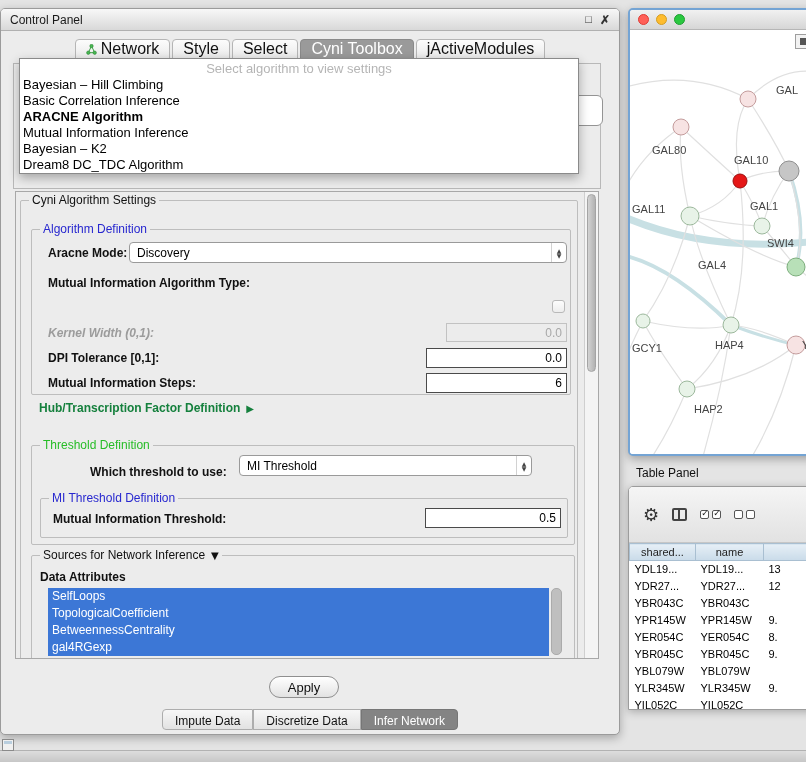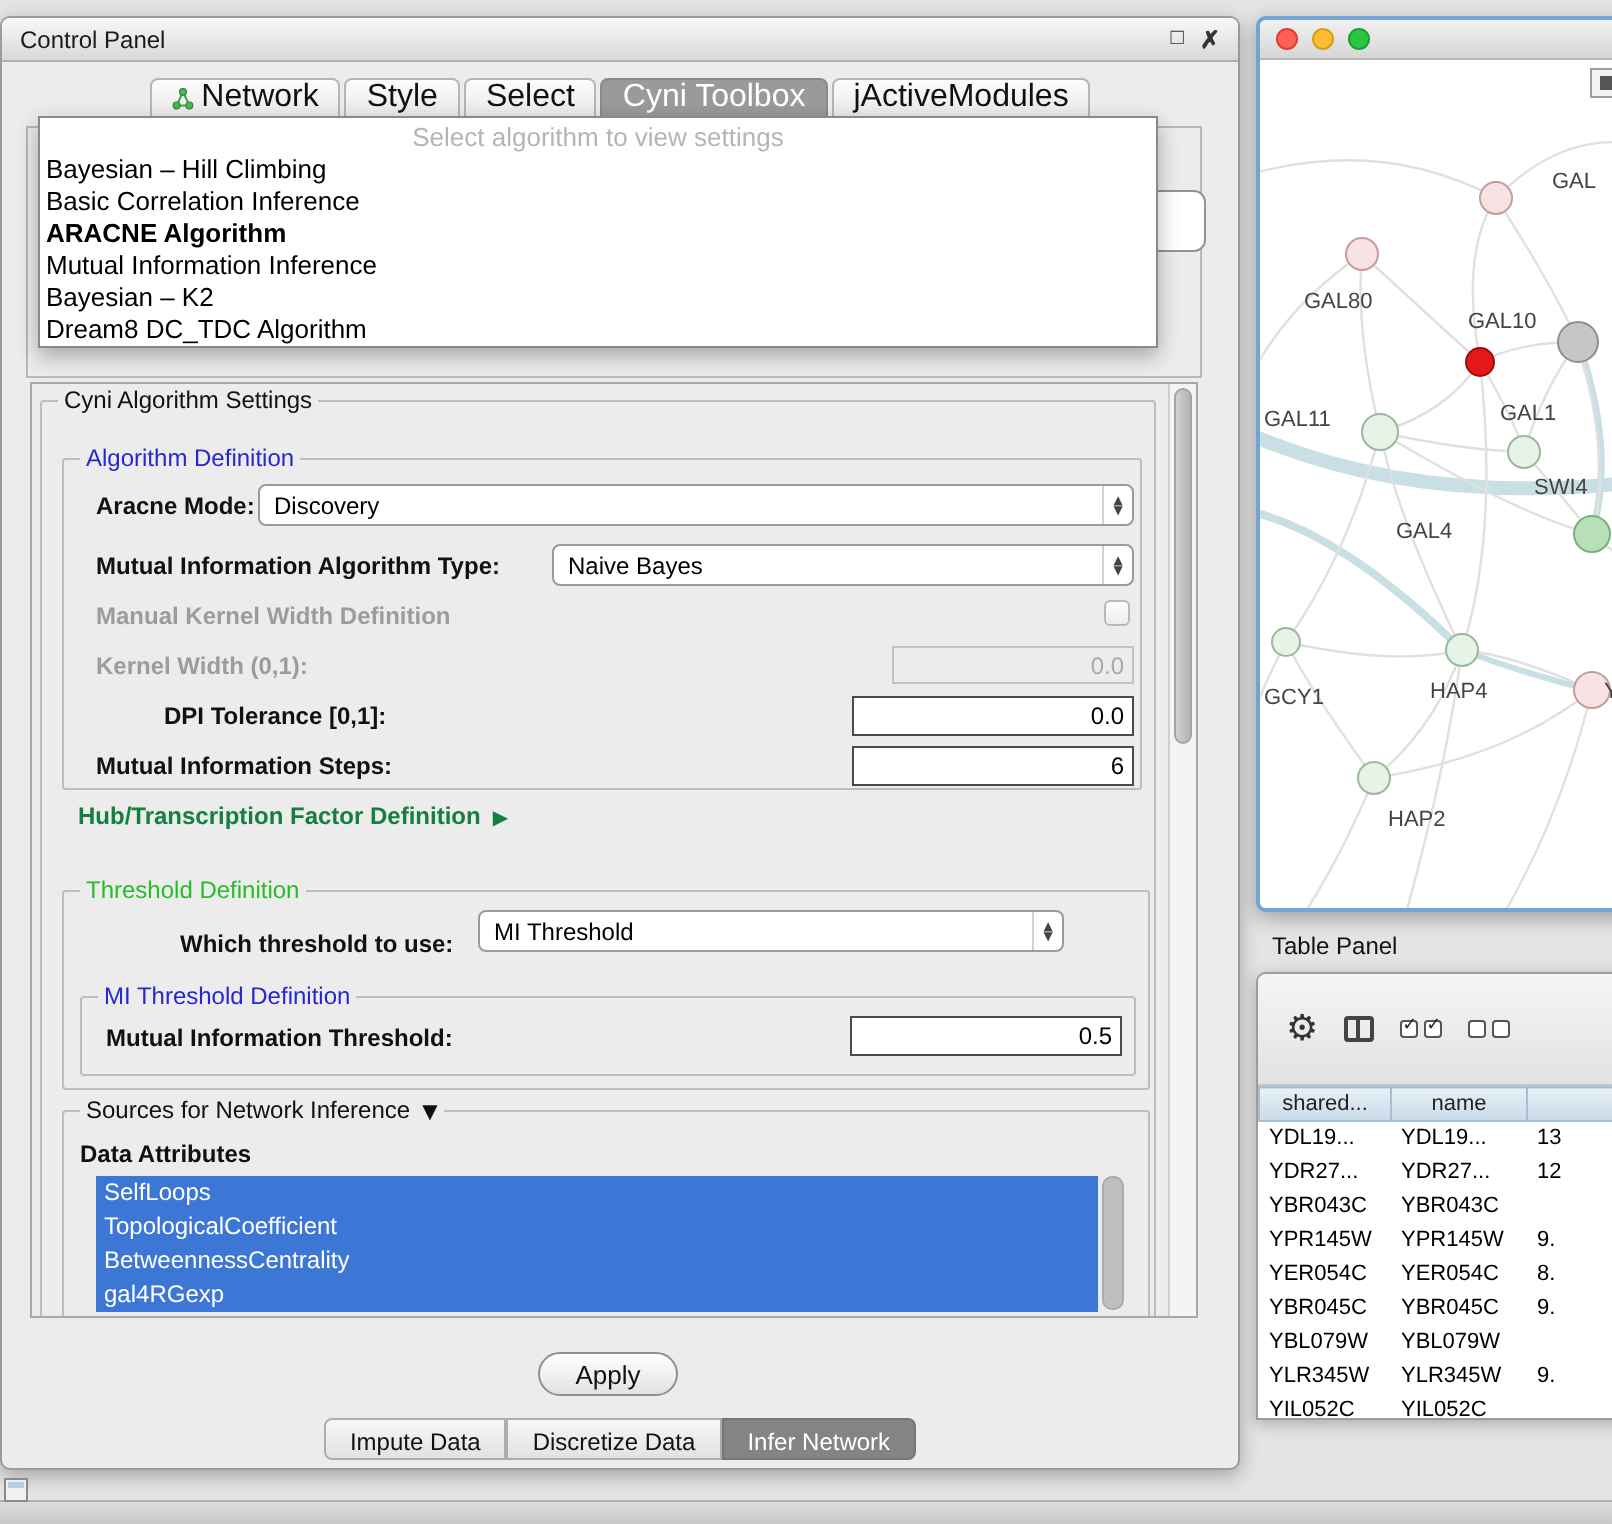--- a/index.html
+++ b/index.html
@@ -194,35 +194,27 @@
             <span class="lbl" style="left:16px;top:16px;">Aracne Mode:</span>
             <div class="combo" style="left:97px;top:12px;width:438px;height:21px;">
               <span class="combo-value">Discovery</span>
               <span class="combo-arrows">
                   <i>▲</i>
                   <i>▼</i>
                 </span>
             </div>
 
             <span class="lbl" style="left:16px;top:46px;">Mutual Information Algorithm Type:</span>
-            <div class="combo" style="left:244px;top:42px;width:291px;height:21px;">
-              <span class="combo-value">Naive Bayes</span>
-              <span class="combo-arrows">
-                  <i>▲</i>
-                  <i>▼</i>
-                </span>
-            </div>
-
-            <span class="lbl disabled" style="left:16px;top:71px;">Manual Kernel Width Definition</span>
+
             <span class="checkbox" style="left:520px;top:70px;"></span>
 
-            <span class="lbl disabled" style="left:16px;top:96px;">Kernel Width (0,1):</span>
+            <span class="lbl disabled" style="left:16px;top:96px;font-style:italic;">Kernel Width (0,1):</span>
             <input class="field disabled" style="left: 414px; top: 93px; width: 121px; height: 19px;" readonly="" value="0.0">
 
-            <span class="lbl" style="left:16px;top:121px;margin-left:34px;">DPI Tolerance [0,1]:</span>
+            <span class="lbl" style="left:16px;top:121px;">DPI Tolerance [0,1]:</span>
             <input class="field" style="left: 394px; top: 118px; width: 141px; height: 20px;" readonly="" value="0.0">
 
             <span class="lbl" style="left:16px;top:146px;">Mutual Information Steps:</span>
             <input class="field" style="left: 394px; top: 143px; width: 141px; height: 20px;" readonly="" value="6">
           </div>
 
           <div class="hub-row" style="left:18px;top:200px;">
             <span>Hub/Transcription Factor Definition</span><span class="tri">▶</span>
           </div>
 

